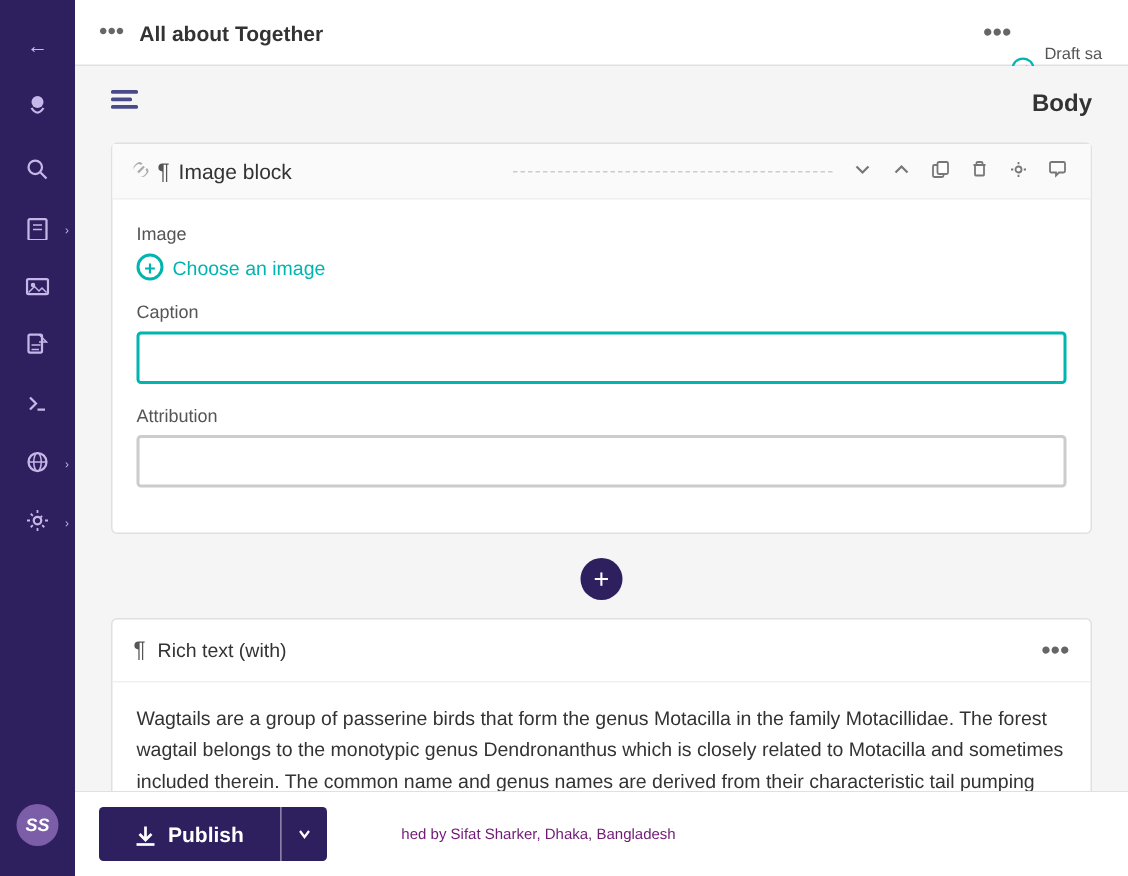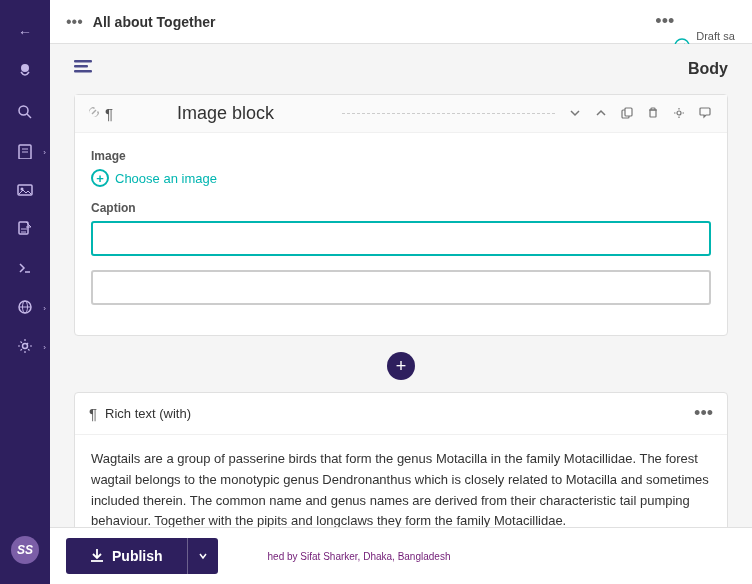--- a/index.html
+++ b/index.html
@@ -153,25 +153,24 @@
 
     
     .block-header {
       display: flex;
       align-items: center;
       padding: 8px 12px;
       border-bottom: 1px solid #f0f0f0;
       background: #fafafa;
     }
     .block-label {
-      font-size: 18px;
+      font-size: 14px;
       font-weight: 500;
       color: #333;
       flex: 1;
-      text-align: center;
     }
     .block-dashes {
       flex: 1;
       border-top: 1px dashed #ccc;
       margin: 0 10px;
     }
     .block-actions {
       display: flex;
       align-items: center;
       gap: 6px;
@@ -186,21 +185,21 @@
       border-radius: 3px;
     }
 
     
     .block-content {
       padding: 16px;
     }
 
     .field-label {
       font-size: 12px;
-      font-weight: 700;
+      font-weight: 400;
       color: #555;
       margin-bottom: 6px;
     }
 
     .choose-image-btn {
       display: flex;
       align-items: center;
       gap: 6px;
       color: #00b5b0;
       font-size: 13px;
@@ -292,21 +291,21 @@
     }
     .publish-btn {
       background: #2e1f5e;
       color: white;
       border: none;
       padding: 10px 24px;
       font-size: 14px;
       font-weight: 600;
       cursor: pointer;
       display: flex;
-      align-items: flex-start;
+      align-items: flex-end;
       gap: 8px;
       border-radius: 3px 0 0 3px;
     }
     .publish-btn-arrow {
       background: #2e1f5e;
       color: white;
       border: none;
       border-left: 1px solid rgba(255,255,255,0.3);
       padding: 10px 10px;
       font-size: 14px;
@@ -499,20 +498,21 @@
       <div class="block-content">
         <div class="field-label">Image</div>
         <button class="choose-image-btn">
           <span class="choose-image-icon">+</span>
           <span>Choose an image</span>
         </button>
 
         <div class="field-label">Caption</div>
         <input class="field-input" type="text" placeholder="" style="">
 
+        <div class="field-label">Attribution</div>
         <input class="field-input unfocused" type="text" placeholder="" style="">
       </div>
     </div>
 
     <div style="display:flex;justify-content:center;margin:4px 0;">
       <button class="add-block-btn">+</button>
     </div>
 
     <div class="block-container">
       <div class="rich-text-header">

